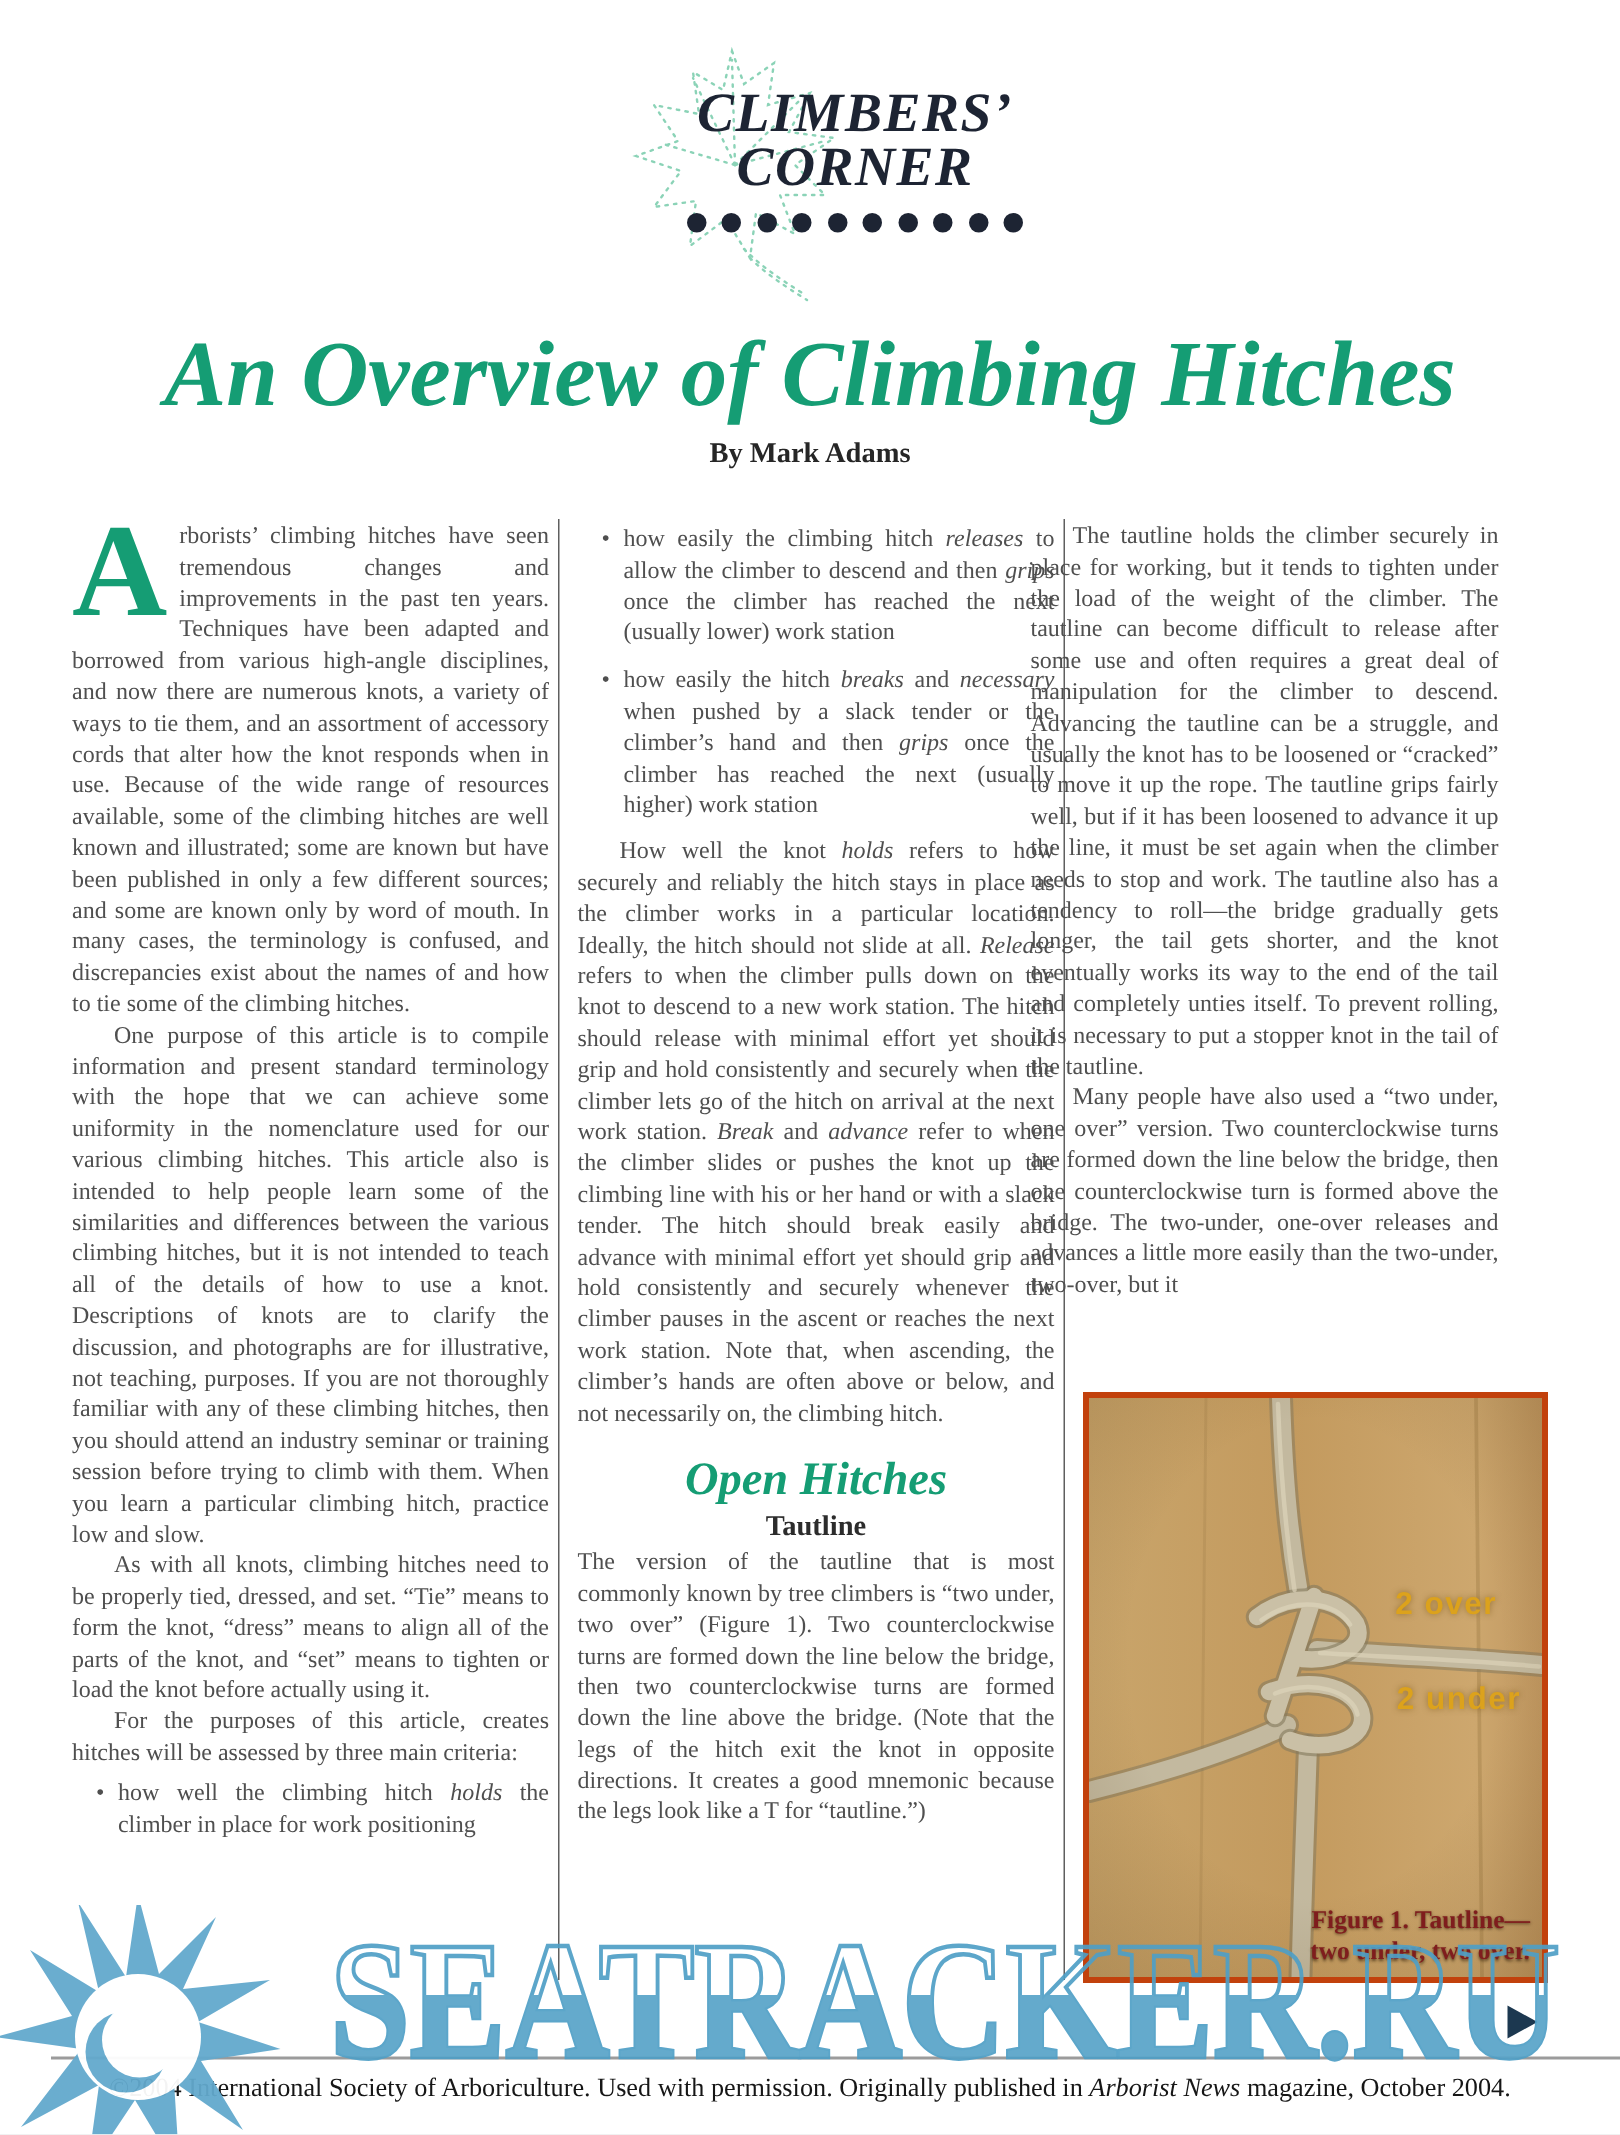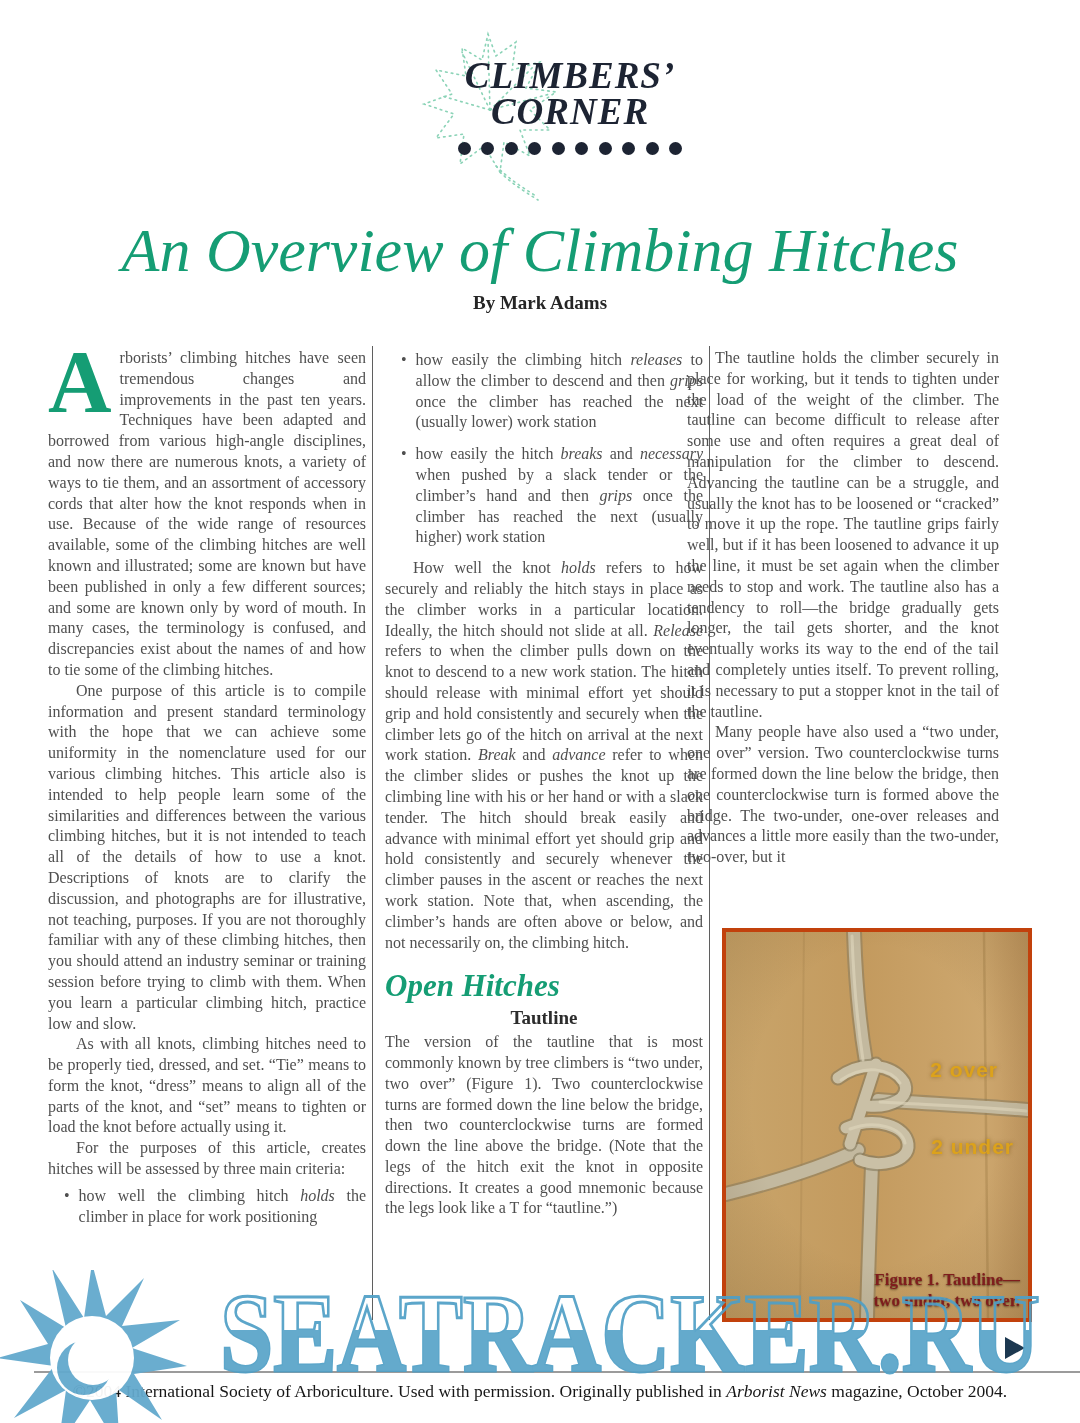--- a/index.html
+++ b/index.html
@@ -9,21 +9,21 @@
   
   .leaf{position:absolute;left:408px;top:26px;width:170px;height:180px;}
   .mast-text{position:absolute;left:430px;top:58px;width:280px;text-align:center;
              font-weight:bold;font-style:italic;color:#1d2433;font-size:37px;line-height:36px;
              letter-spacing:1px;}
   .mast-dots{position:absolute;left:458px;top:142px;width:224px;display:flex;justify-content:space-between;}
   .mast-dots .dot{width:13px;height:13px;border-radius:50%;background:#1d2433;}
 
   
   .title{position:absolute;top:208px;left:0;width:100%;text-align:center;margin:0;
-         font-size:62px;line-height:84px;font-weight:normal;font-style:italic;color:#159d74;
+         font-size:62px;line-height:84px;font-weight:bold;font-style:italic;color:#159d74;
          white-space:nowrap;}
   .byline{position:absolute;top:292px;left:0;width:100%;text-align:center;
           font-size:19px;font-weight:bold;color:#262626;}
 
   
   .col{position:absolute;top:348px;font-size:16px;line-height:20.8px;text-align:justify;}
   .col-1{left:48px;width:318px;}
   .col-2{left:385px;width:318px;}
   .col-3{left:687px;width:312px;}
   .vrule{position:absolute;top:346px;height:974px;width:1px;background:#5f5f5f;}
@@ -31,32 +31,32 @@
   .vrule-2{left:709px;}
   .col p{margin:0;}
   p.indent{text-indent:28px;}
   .dropcap{float:left;font-size:88px;line-height:64px;padding:2px 8px 0 0;
            font-weight:bold;color:#159d74;font-style:normal;}
   .bullet{display:flex;gap:9px;padding-left:16px;margin-top:6px;}
   .bullet .bm{flex:0 0 auto;}
   .bullet .bt{flex:1;text-align:justify;}
   .gap-top{margin-top:10px !important;}
   .section-heading{margin:16px 0 5px;font-size:31px;line-height:34px;font-weight:bold;
-                   font-style:italic;color:#159d74;text-align:left;}
+                   font-style:italic;color:#159d74;text-align:center;}
   .subheading{margin:0 0 3px;font-size:19px;font-weight:bold;color:#2c2c2c;text-align:center;}
 
   
   .figure{position:absolute;left:722px;top:928px;width:310px;height:394px;
           border:4px solid #c2410c;box-sizing:border-box;background:#c6a166;}
   .figure svg{display:block;width:100%;height:100%;}
   .fig-label{position:absolute;font-family:"Liberation Sans",sans-serif;font-weight:bold;
              font-size:21px;color:#dca21c;letter-spacing:1px;
              text-shadow:0 0 4px rgba(110,75,10,.55);}
   .fig-label-over{top:126px;right:30px;}
-  .fig-label-under{top:203px;right:14px;}
+  .fig-label-under{top:189px;right:14px;}
   .fig-caption{position:absolute;right:8px;bottom:6px;width:152px;text-align:right;
                color:#7f1d1d;font-weight:bold;font-size:17px;line-height:1.28;
                text-shadow:0 1px 2px rgba(40,25,5,.65);}
 
   
   .footer-rule{position:absolute;left:34px;right:0;top:1371px;height:2px;background:#9b9b9b;}
   .footer{position:absolute;top:1381px;left:0;width:100%;text-align:center;
           font-size:17.5px;color:#161616;}
 
   

